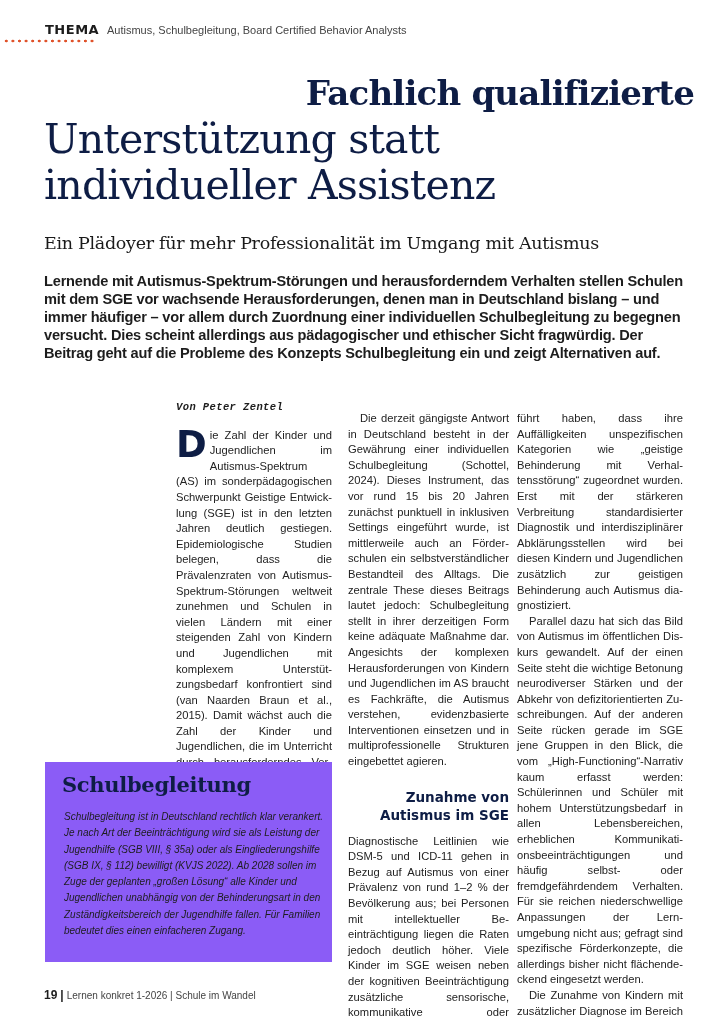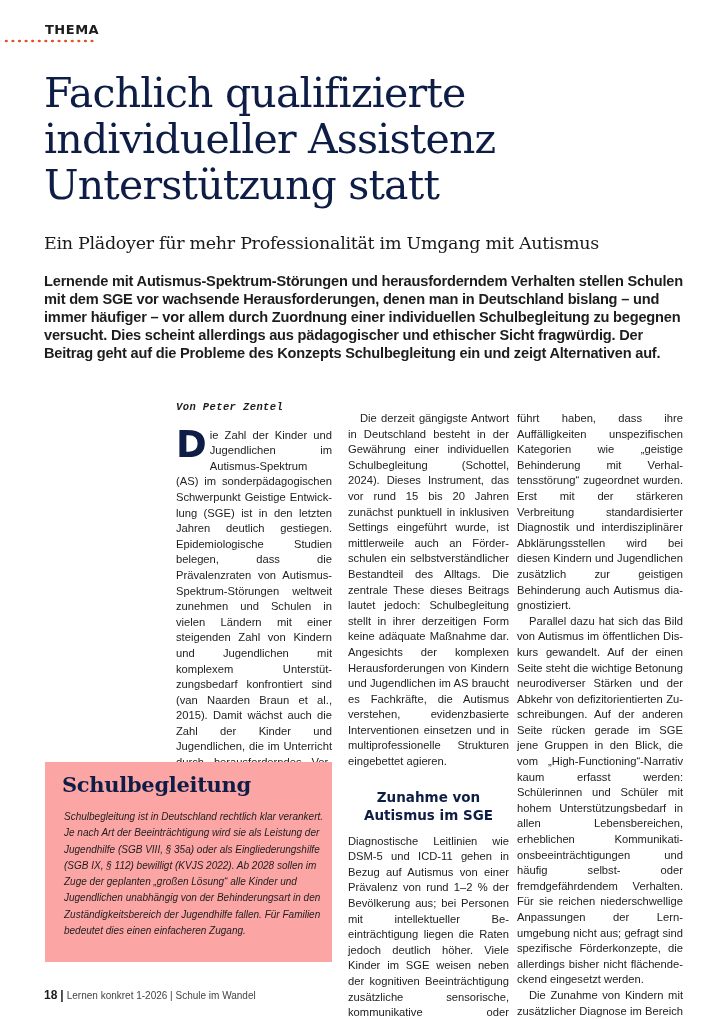--- a/index.html
+++ b/index.html
@@ -5,59 +5,60 @@
   html, body { margin: 0; padding: 0; background: #ffffff; }
   body { width: 720px; height: 1019px; position: relative; overflow: hidden; color: #1d1d1d; }
   .topbar { position: absolute; left: 0; top: 22px; height: 22px; width: 636px; }
   .thema { position: absolute; left: 45px; top: 0; font-family: "DejaVu Sans", sans-serif; font-weight: bold; font-size: 13px; letter-spacing: 0.5px; color: #1c1c1c; }
   .dots { position: absolute; left: 3px; top: 17px; width: 92px; height: 4px;
           background-image: radial-gradient(circle, #e0522a 1.3px, transparent 1.6px);
           background-size: 6.6px 4px; background-repeat: repeat-x; }
   .tags { position: absolute; left: 107px; top: 2px; font-family: "Liberation Sans", sans-serif; font-size: 11px; color: #444; }
 
   .title { position: absolute; left: 44px; top: 70px; width: 650px; font-family: "DejaVu Serif", serif; color: #0e1d45; margin: 0; }
-  .title .l1 { font-weight: normal; font-size: 41px; line-height: 46px; display: block; letter-spacing: -0.8px; }
+  .title .l1 { font-weight: bold; font-size: 34px; line-height: 46px; display: block; letter-spacing: -0.8px; text-align: right; }
   .title .l2 { font-weight: normal; font-size: 41px; line-height: 46px; display: block; letter-spacing: -0.8px; }
 
   .subtitle { position: absolute; left: 44px; top: 233px; font-family: "DejaVu Serif", serif; font-size: 17.5px; color: #1a1a1a; letter-spacing: -0.3px; }
 
   .lead { position: absolute; left: 44px; top: 272px; width: 640px; font-family: "Liberation Sans", sans-serif; font-weight: bold; font-size: 14.6px; line-height: 18px; color: #1d1d1d; letter-spacing: -0.2px; }
 
   .col { position: absolute; font-family: "Liberation Sans", sans-serif; font-size: 11.2px; line-height: 15.6px; color: #222; text-align: justify; hyphens: manual; }
   .col p { margin: 0; }
   .col p.indent { text-indent: 12px; }
   .col1 { left: 176px; top: 400px; width: 156px; }
   .col2 { left: 348px; top: 411px; width: 161px; }
   .col3 { left: 517px; top: 411px; width: 166px; }
 
   .author { font-family: Liberation Mono, monospace; font-style: italic; font-weight: bold; font-size: 10.5px; letter-spacing: 0.4px; color: #1d1d1d; margin-bottom: 12px !important; }
   .dropcap { float: left; font-family: "DejaVu Sans", sans-serif; font-weight: bold; font-size: 37px; line-height: 30px; color: #0e1d45; margin: 2px 3px 0 0; }
 
-  .subhead { font-family: "DejaVu Sans", sans-serif; font-weight: bold; font-size: 13.5px; line-height: 18px; color: #0e1d45; margin: 18px 0 10px 0 !important; text-align: center; }
+  .subhead { font-family: "DejaVu Sans", sans-serif; font-weight: bold; font-size: 13.5px; line-height: 18px; color: #0e1d45; margin: 18px 0 10px 0 !important; text-align: right; }
 
-  .box { position: absolute; left: 45px; top: 762px; width: 287px; height: 200px; background: #fca5a5; }
+  .box { position: absolute; left: 45px; top: 762px; width: 287px; height: 200px; background: #8b5cf6; }
   .box h2 { margin: 0; position: absolute; left: 17px; top: 10px; font-family: "DejaVu Serif", serif; font-weight: bold; font-size: 21px; color: #0e1d45; letter-spacing: -0.3px; }
   .box p { margin: 1px; position: absolute; left: 18px; top: 46px; width: 262px; font-family: "Liberation Sans", sans-serif; font-style: italic; font-size: 10px; line-height: 16.3px; color: #1d1d1d; }
 
   .footer { position: absolute; left: 44px; top: 988px; font-family: "Liberation Sans", sans-serif; font-size: 10px; color: #444; }
   .footer .pagenum { font-weight: bold; font-size: 12px; color: #1d1d1d; }
   .footer .sep { font-weight: bold; font-size: 12px; color: #1d1d1d; margin: 0 3px; }
 </style>
 </head>
 <body>
 
 <div class="topbar">
   <span class="thema">THEMA</span>
   <span class="dots"></span>
+  <span class="tags">Autismus, Schulbegleitung, Board Certified Behavior Analysts</span>
 </div>
 
 <h1 class="title">
   <span class="l1">Fachlich qualifizierte</span>
+  <span class="l2">Unterstützung statt</span>
   <span class="l2">individueller Assistenz</span>
-  <span class="l2">Unterstützung statt</span>
 </h1>
 
 <div class="subtitle">Ein Plädoyer für mehr Professionalität im Umgang mit Autismus</div>
 
 <div class="lead">Lernende mit Autismus-Spektrum-Störungen und herausforderndem Verhalten stellen Schulen mit dem SGE vor wachsende Herausforderungen, denen man in Deutschland bislang – und immer häufiger – vor allem durch Zuordnung einer individuellen Schulbegleitung zu begegnen versucht. Dies scheint allerdings aus pädagogischer und ethischer Sicht fragwürdig. Der Beitrag geht auf die Probleme des Konzepts Schulbegleitung ein und zeigt Alternativen auf.</div>
 
 <div class="col col1">
   <p class="author">Von Peter Zentel</p>
   <p><span class="dropcap">D</span><span>ie Zahl der Kinder und Jugend­lichen im Autismus-Spektrum (AS) im sonderpädagogischen Schwerpunkt Geistige Entwick­lung (SGE) ist in den letzten Jah­ren deutlich gestiegen. Epidemio­logische Studien belegen, dass die Prävalenzraten von Autis­mus-Spektrum-Störungen welt­weit zunehmen und Schulen in vielen Ländern mit einer steigen­den Zahl von Kindern und Jugend­lichen mit komplexem Unterstüt­zungsbedarf konfrontiert sind (van Naarden Braun et al., 2015). Damit wächst auch die Zahl der Kinder und Jugendlichen, die im Unter­richt durch herausforderndes Ver­halten auffallen und Schulen vor erhebliche pädagogische sowie or­ganisatorische Probleme stellen.</span></p>
 </div>
@@ -73,14 +74,14 @@
   <p class="indent">Parallel dazu hat sich das Bild von Autismus im öffentlichen Dis­kurs gewandelt. Auf der einen Sei­te steht die wichtige Betonung neurodiverser Stärken und der Ab­kehr von defizitorientierten Zu­schreibungen. Auf der anderen Sei­te rücken gerade im SGE jene Gruppen in den Blick, die vom „High-Functioning“-Narrativ kaum erfasst werden: Schülerinnen und Schüler mit hohem Unterstüt­zungsbedarf in allen Lebensberei­chen, erheblichen Kommunikati­onsbeeinträchtigungen und häufig selbst- oder fremdgefährdendem Verhalten. Für sie reichen nieder­schwellige Anpassungen der Lern­umgebung nicht aus; gefragt sind spezifische Förderkonzepte, die al­lerdings bisher nicht flächende­ckend eingesetzt werden.</p>
   <p class="indent">Die Zunahme von Kindern mit zusätzlicher Diagnose im Bereich des Autismus-Spektrums im SGE ist somit nicht nur ein statistisches Phänomen. Sie legt strukturelle</p>
 </div>
 
 <div class="box">
   <h2>Schulbegleitung</h2>
   <p>Schulbegleitung ist in Deutschland rechtlich klar verankert. Je nach Art der Beeinträchtigung wird sie als Leistung der Jugendhilfe (SGB VIII, § 35a) oder als Eingliederungshilfe (SGB IX, § 112) bewil­ligt (KVJS 2022). Ab 2028 sollen im Zuge der geplan­ten „großen Lösung“ alle Kinder und Jugendlichen unabhängig von der Behinderungsart in den Zuständigkeitsbereich der Jugendhilfe fallen. Für Familien bedeutet dies einen einfacheren Zugang.</p>
 </div>
 
 <div class="footer">
-  <span class="pagenum">18</span><span class="sep">|</span><span>Lernen konkret 1-2026 | Schule im Wandel</span>
+  <span class="pagenum">19</span><span class="sep">|</span><span>Lernen konkret 1-2026 | Schule im Wandel</span>
 </div>
 
 </body></html>

